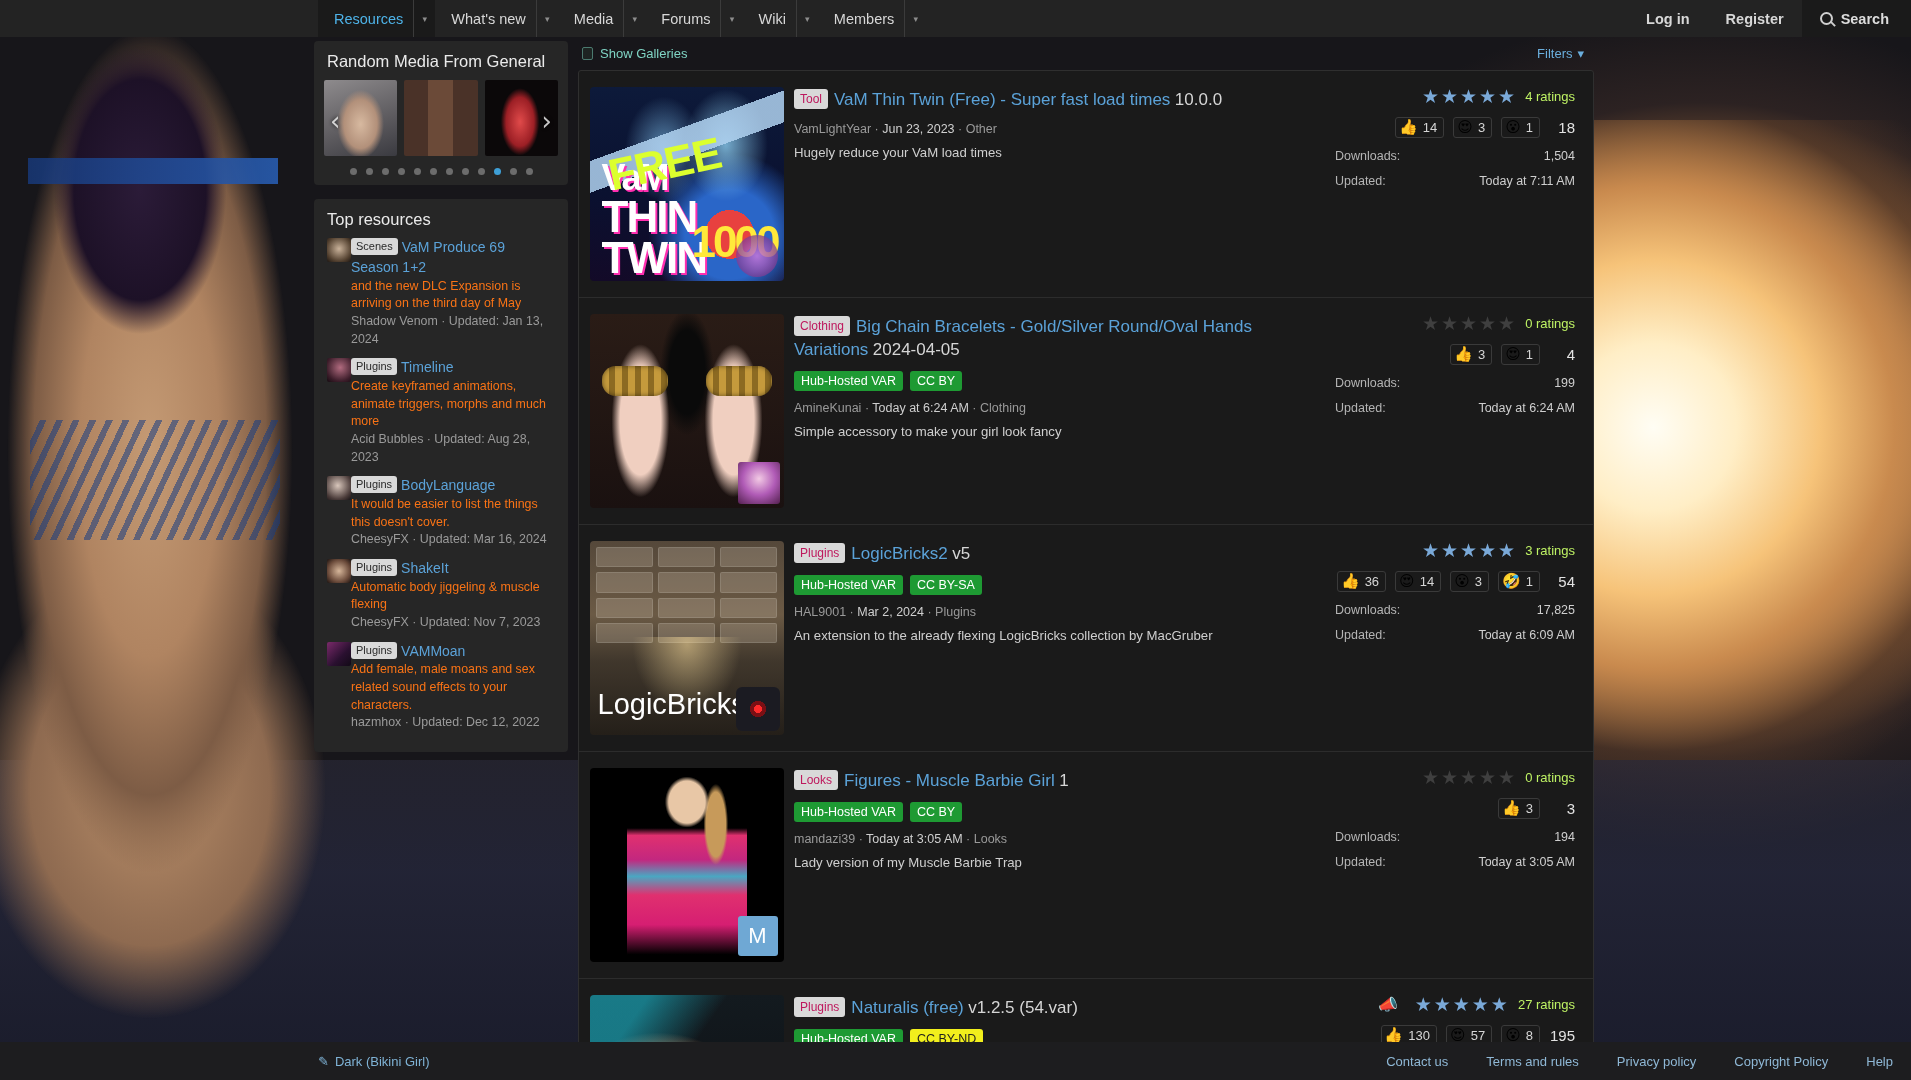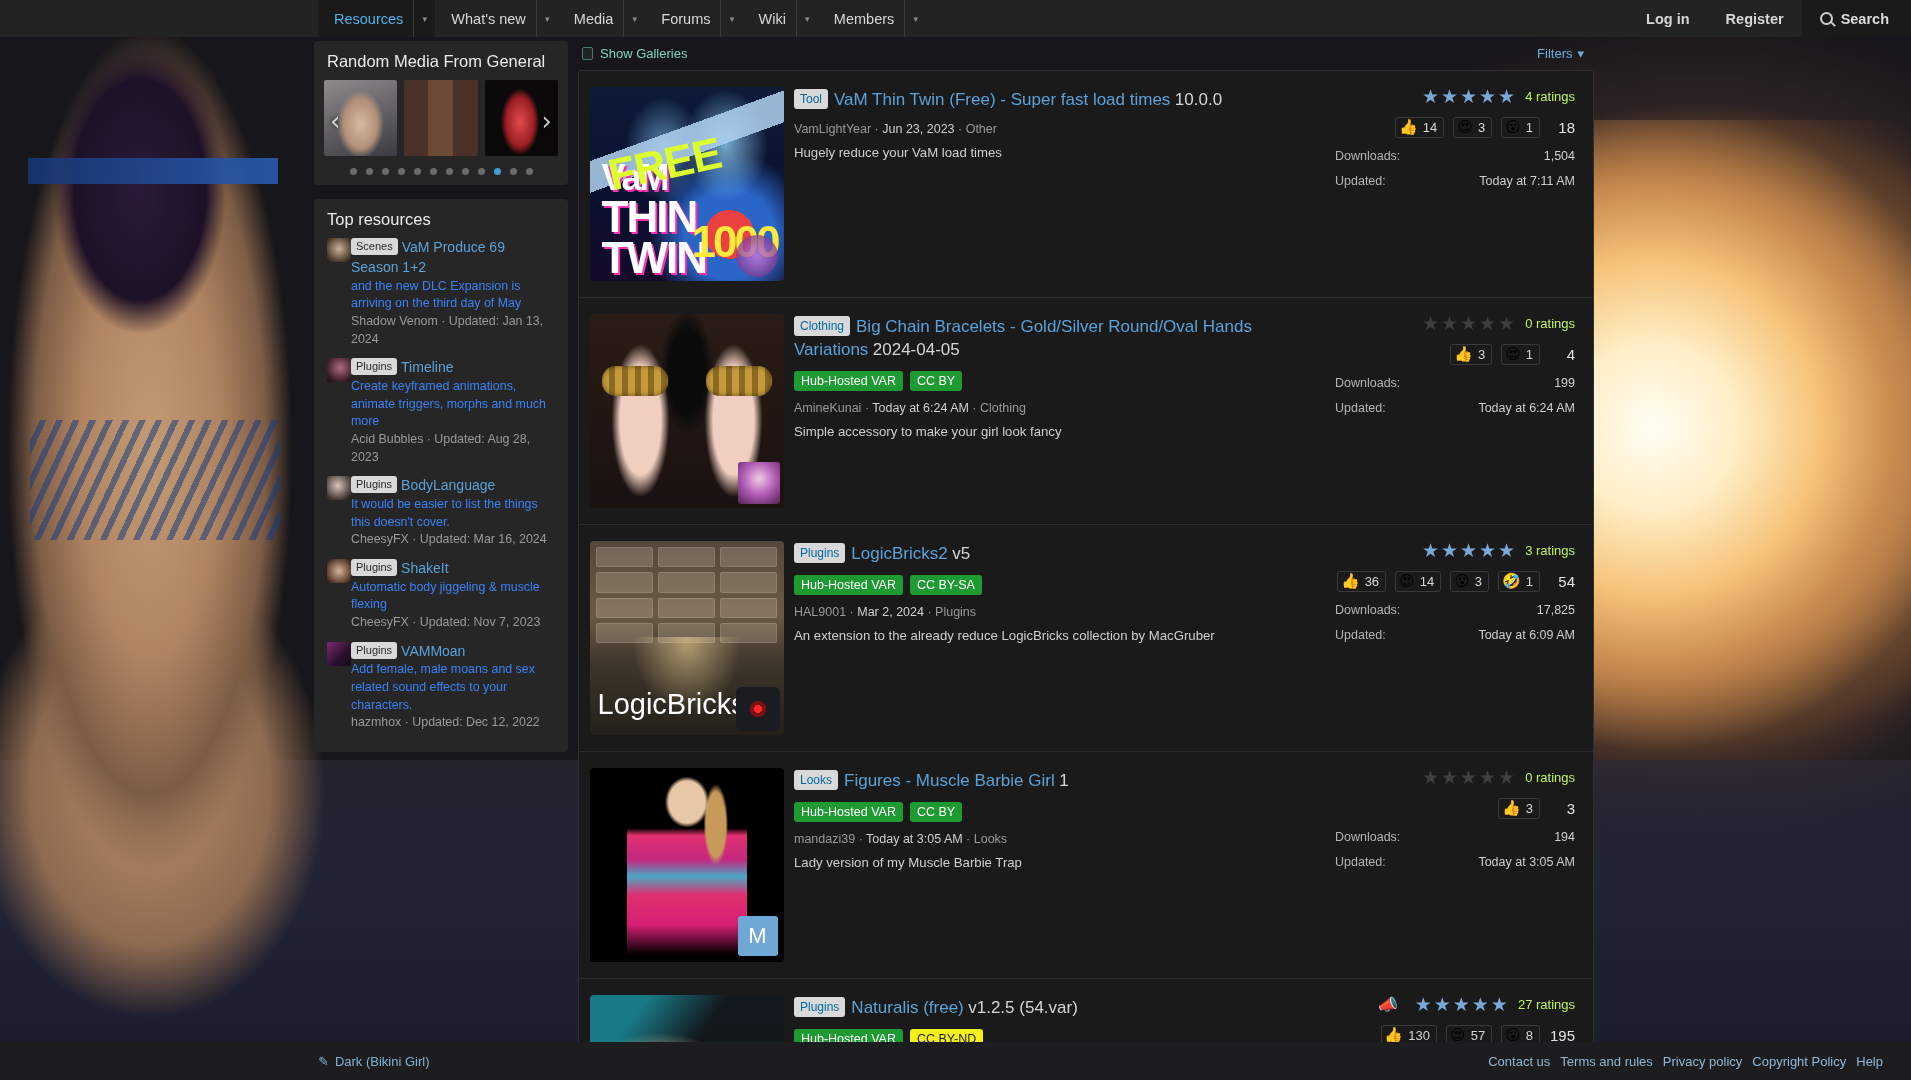--- a/index.html
+++ b/index.html
@@ -124,21 +124,21 @@
   .tr-thumb.t3 { background: radial-gradient(circle at 45% 40%, #d8c6bb, #4a3b39 70%, #161214); }
   .tr-thumb.t4 { background: radial-gradient(circle at 50% 50%, #d6b69a, #6a4a3a 65%, #1a1210); }
   .tr-thumb.t5 { background: linear-gradient(135deg, #7a2a6a, #2a1030 60%, #120a16); }
   .tr-body { font-size: 12.4px; line-height: 1.42; color: #cfcfcf; }
   .pill {
     display: inline-block; background: #d9d9d9; color: #2a2a2a;
     font-size: 11px; line-height: 1; padding: 3px 5px; border-radius: 3px;
     vertical-align: 2px; margin-right: 4px;
   }
   .tr-title { color: #5ba2d8; font-size: 14px; }
-  .tr-desc { color: #3b82f6; }
+  .tr-desc { color: #f97316; }
   .tr-meta { color: #9a9a9a; }
 
   
   #main { position: absolute; left: 578px; top: 0; width: 1016px; }
   #filterbar {
     height: 33px; display: flex; align-items: center;
     padding: 0 10px 0 4px; font-size: 13px;
   }
   .show-gal { display: flex; align-items: center; gap: 7px; color: #7fd4c4; }
   .chk { width: 11px; height: 13px; border: 1px solid #4b7a6f; border-radius: 2px; background: #1d2422; }
@@ -243,21 +243,21 @@
     background:
       linear-gradient(125deg, rgba(30,200,220,.55) 0 18%, rgba(18,40,60,0) 42%),
       radial-gradient(ellipse 100px 70px at 35% 50%, #e9c5a8, #8a6148 60%, rgba(20,16,14,0) 85%),
       linear-gradient(180deg, #131a1f, #0b0d10);
   }
 
   
   .res-main { flex: 1; min-width: 0; padding-top: 2px; }
   .res-title-line { line-height: 1.35; }
   .res-pill {
-    display: inline-block; background: #d9d9d9; color: #0369a1;
+    display: inline-block; background: #d9d9d9; color: #be185d;
     font-size: 12px; line-height: 1; padding: 4px 6px; border-radius: 3px;
     margin-right: 6px; vertical-align: 2px;
   }
   .res-title { color: #5ba2d8; font-size: 17px; }
   .res-ver { color: #d6d6d6; font-size: 17px; }
   .tagrow { margin-top: 9px; display: flex; gap: 7px; }
   .tag {
     font-size: 12.5px; padding: 4px 7px; border-radius: 3px; line-height: 1;
     color: #fff;
   }
@@ -285,21 +285,21 @@
   .dlrow .k { color: #b5b5b5; }
   .dlrow .v { color: #cfcfcf; }
 
   
   #footer {
     position: absolute; left: 0; bottom: 0; width: 1911px; height: 38px;
     background: #1d1d1f; z-index: 40;
     display: flex; align-items: center; font-size: 13px;
   }
   #footer .style-chooser { margin-left: 318px; color: #7fb3d6; display: flex; align-items: center; gap: 6px; }
-  #footer .flinks { margin-left: auto; display: flex; gap: 10px; padding-right: 28px; justify-content: space-between; }
+  #footer .flinks { margin-left: auto; display: flex; gap: 38px; padding-right: 18px; justify-content: space-between; }
   #footer .flinks a { color: #8fb8d6; text-decoration: none; }
 </style>
 </head>
 <body>
 
 <div id="bg-art">
   <div id="bg-sun"></div>
   <div id="bg-sand"></div>
   <div id="bg-figure"></div>
 </div>
@@ -535,21 +535,21 @@
               <span class="hal"></span>
             </div>
           </div>
           <div class="res-main">
             <div class="res-title-line"><span class="res-pill">Plugins</span><span class="res-title">LogicBricks2</span> <span class="res-ver">v5</span></div>
             <div class="tagrow">
               <span class="tag green">Hub-Hosted VAR</span>
               <span class="tag green">CC BY-SA</span>
             </div>
             <div class="res-meta"><span>HAL9001</span> · <b>Mar 2, 2024</b> · <span>Plugins</span></div>
-            <div class="res-desc">An extension to the already reduce LogicBricks collection by MacGruber</div>
+            <div class="res-desc">An extension to the already flexing LogicBricks collection by MacGruber</div>
           </div>
           <div class="res-stats">
             <div class="stars-line">
               <span class="stars">
                 <span class="star on">★</span>
                 <span class="star on">★</span>
                 <span class="star on">★</span>
                 <span class="star on">★</span>
                 <span class="star on">★</span>
               </span>

